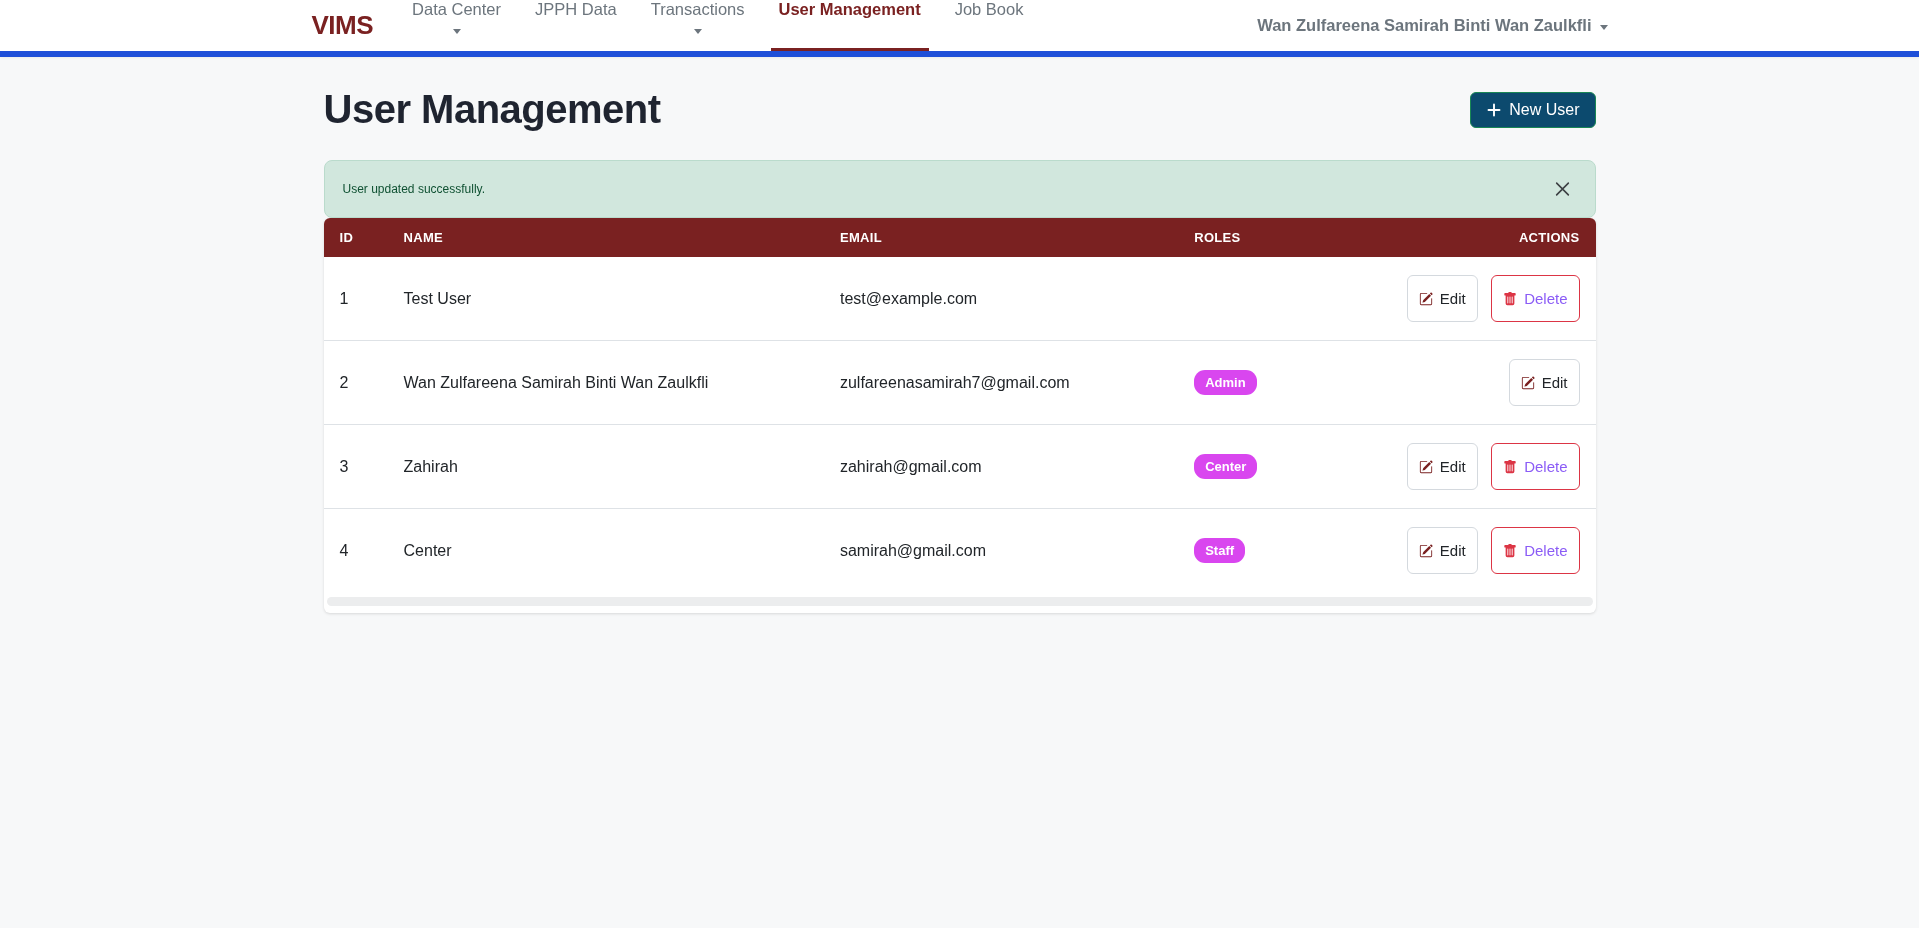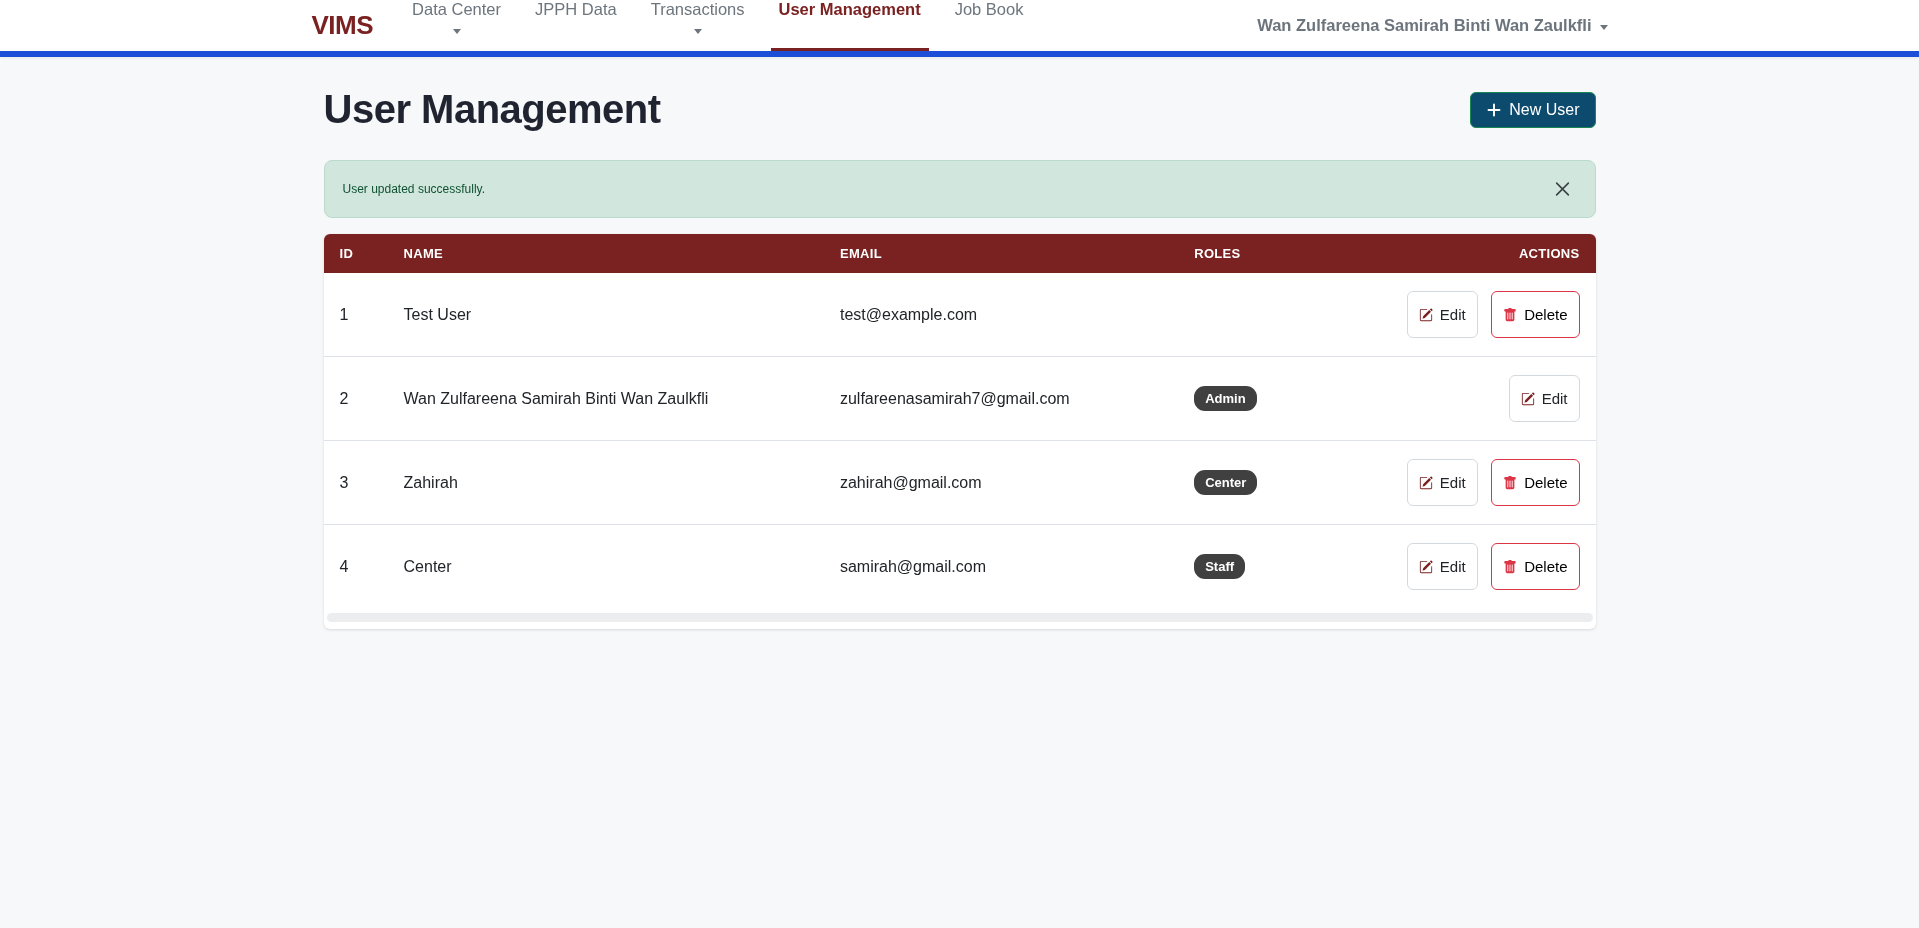--- a/index.html
+++ b/index.html
@@ -117,21 +117,20 @@
     transform: translateY(-50%);
     background: transparent;
     border: none;
     padding: 6px;
     cursor: pointer;
     line-height: 0;
   }
 
   
   .card {
-    margin-top: 16px;
     background: #ffffff;
     border-radius: 6px;
     overflow: hidden;
     box-shadow: 0 1px 3px rgba(0,0,0,.13);
   }
   table { width: 100%; border-collapse: collapse; font-size: 16px; }
   thead th {
     background: #7a2121;
     color: #ffffff;
     font-size: 13px;
@@ -146,42 +145,42 @@
     padding: 18px 16px;
     border-top: 1px solid #dee2e6;
     vertical-align: middle;
     color: #212529;
   }
   tbody tr:first-child td { border-top: none; }
   td.cell-actions { text-align: right; white-space: nowrap; }
 
   .badge {
     display: inline-block;
-    background: #404040;
+    background: #d946ef;
     color: #fff;
     font-size: 13px;
     font-weight: 700;
     padding: 5px 11px;
     border-radius: 11px;
   }
 
   .btn-edit, .btn-delete {
     font-family: inherit;
     font-size: 15px;
     padding: 14px 11px;
     border-radius: 6px;
     background: #ffffff;
     display: inline-flex;
     align-items: center;
     gap: 7px;
     cursor: pointer;
     vertical-align: middle;
   }
   .btn-edit { border: 1px solid #d4d9de; color: #212529; }
-  .btn-delete { border: 1px solid #dc3545; color: #000000; margin-left: 9px; }
+  .btn-delete { border: 1px solid #dc3545; color: #8b5cf6; margin-left: 9px; }
 
   .card-footer { padding: 5px 3px 7px; }
   .scroll-strip { height: 9px; background: #ecedee; border-radius: 5px; }
 </style>
 </head>
 <body>
 
 <nav class="navbar">
   <div class="nav-inner">
     <div class="brand">VIMS</div>

